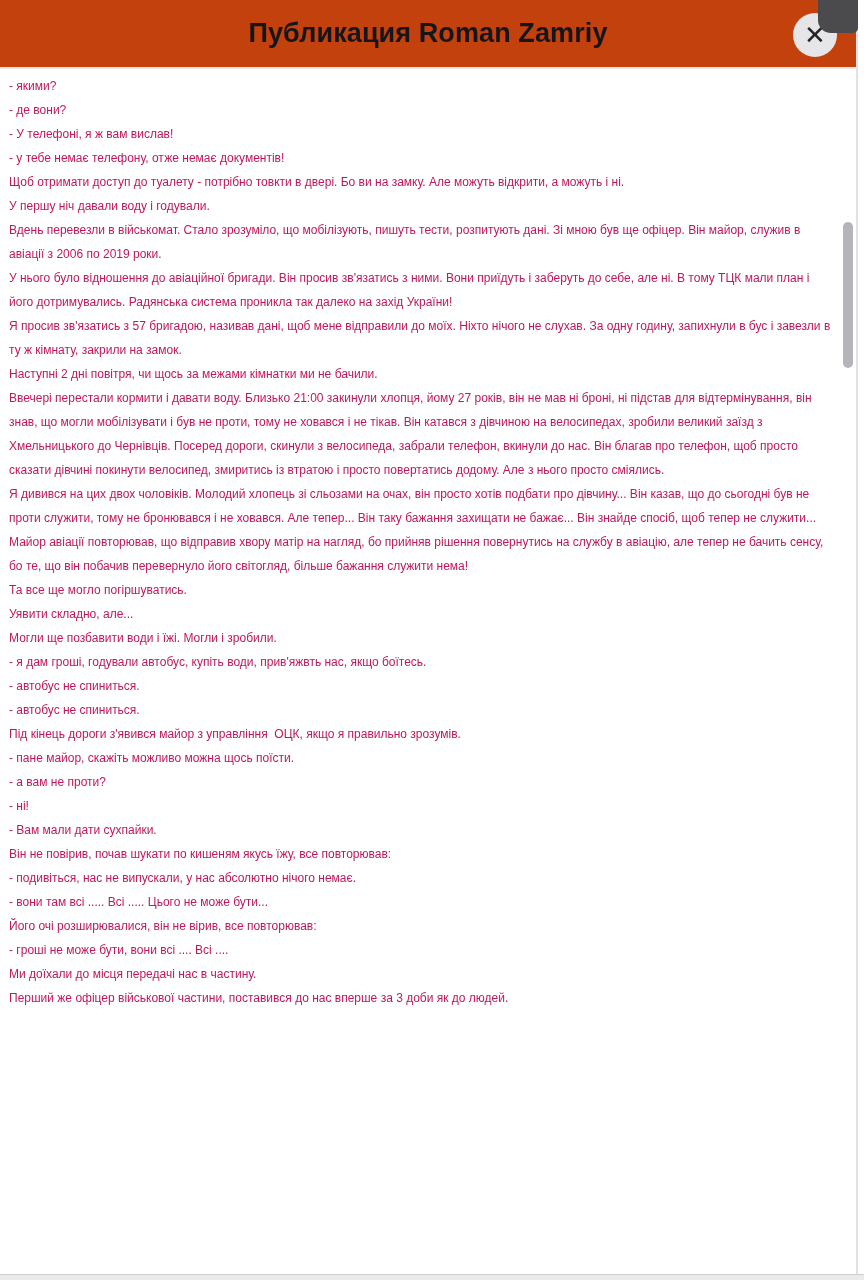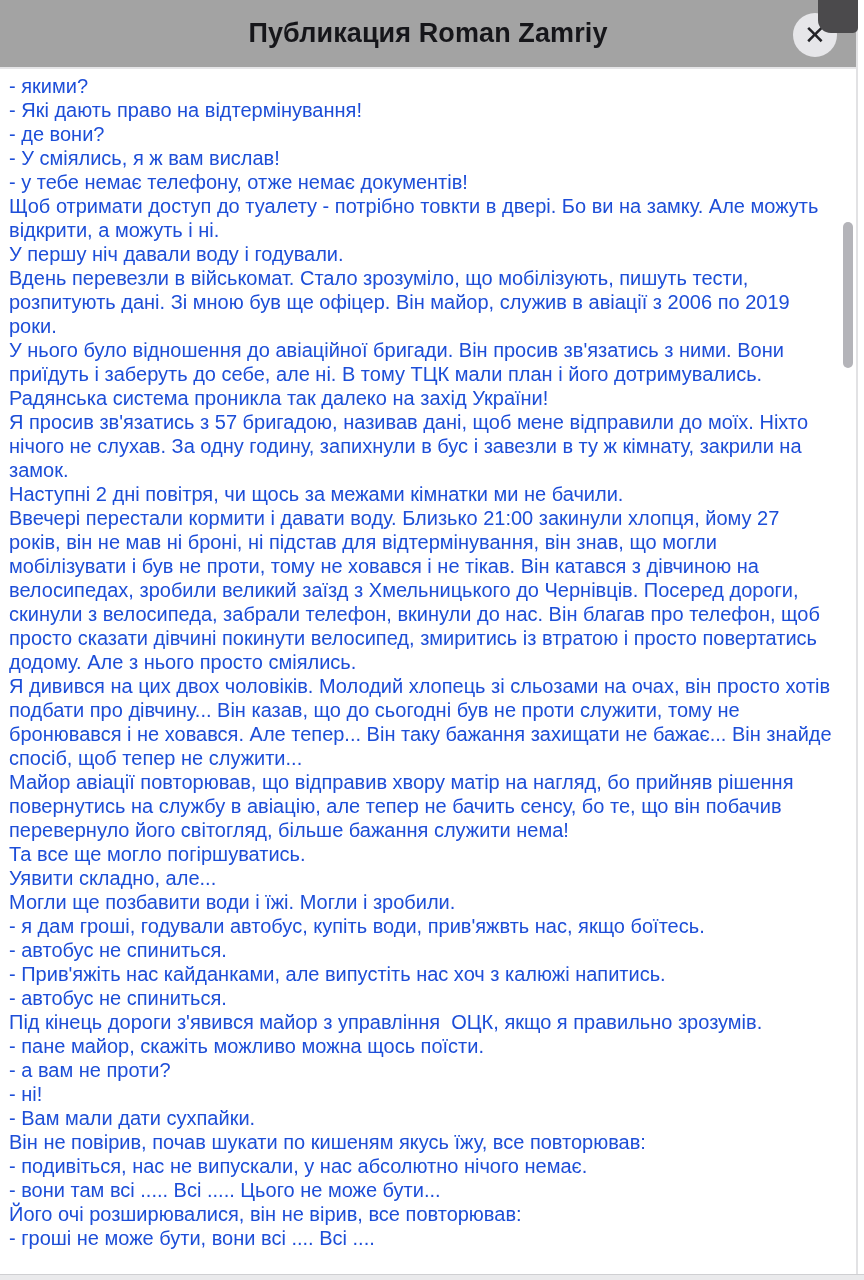--- a/index.html
+++ b/index.html
@@ -17,21 +17,21 @@
   }
   .modal {
     position: absolute; top: 0; left: 0;
     width: 858px; height: 1280px;
     background: #ffffff;
     border-right: 2px solid #e2e2e4;
   }
   .header {
     position: relative;
     height: 69px;
-    background: #a3a3a3;
+    background: #c2410c;
     border-bottom: 2px solid #e5e5e7;
     display: flex; align-items: center; justify-content: center;
     z-index: 10;
   }
   .header .title {
     font-size: 27px;
     font-weight: 700;
     color: #16161a;
     letter-spacing: 0.1px;
   }
@@ -56,23 +56,23 @@
     position: absolute;
     left: 818px; top: 0;
     width: 40px; height: 33px;
     background: #4b4a4c;
     border-radius: 0 0 5px 13px;
     z-index: 30;
   }
   .content {
     position: relative;
     padding: 5px 20px 0 9px;
-    font-size: 20px;
+    font-size: 12px;
     line-height: 24px;
-    color: #1d4ed8;
+    color: #be185d;
     z-index: 1;
   }
   .content .para {
     white-space: pre-wrap;
     word-wrap: break-word;
   }
   .scrollbar-thumb {
     position: absolute;
     left: 843px; top: 222px;
     width: 10px; height: 146px;
@@ -97,50 +97,50 @@
 
     <div class="header">
       <div class="title">Публикация Roman Zamriy</div>
       <button class="close-btn">
         <span class="x-glyph">✕</span>
       </button>
     </div>
 
     <div class="content">
         <div class="para">- якими?</div>
-        <div class="para">- Які дають право на відтермінування!</div>
         <div class="para">- де вони?</div>
-        <div class="para">- У сміялись, я ж вам вислав!</div>
+        <div class="para">- У телефоні, я ж вам вислав!</div>
         <div class="para">- у тебе немає телефону, отже немає документів!</div>
         <div class="para">Щоб отримати доступ до туалету - потрібно товкти в двері. Бо ви на замку. Але можуть відкрити, а можуть і ні.</div>
         <div class="para">У першу ніч давали воду і годували.</div>
         <div class="para">Вдень перевезли в військомат. Стало зрозуміло, що мобілізують, пишуть тести, розпитують дані. Зі мною був ще офіцер. Він майор, служив в авіації з 2006 по 2019 роки.</div>
         <div class="para">У нього було відношення до авіаційної бригади. Він просив зв'язатись з ними. Вони приїдуть і заберуть до себе, але ні. В тому ТЦК мали план і його дотримувались. Радянська система проникла так далеко на захід України!</div>
         <div class="para">Я просив зв'язатись з 57 бригадою, називав дані, щоб мене відправили до моїх. Ніхто нічого не слухав. За одну годину, запихнули в бус і завезли в ту ж кімнату, закрили на замок.</div>
         <div class="para">Наступні 2 дні повітря, чи щось за межами кімнатки ми не бачили.</div>
         <div class="para">Ввечері перестали кормити і давати воду. Близько 21:00 закинули хлопця, йому 27 років, він не мав ні броні, ні підстав для відтермінування, він знав, що могли мобілізувати і був не проти, тому не ховався і не тікав. Він катався з дівчиною на велосипедах, зробили великий заїзд з Хмельницького до Чернівців. Посеред дороги, скинули з велосипеда, забрали телефон, вкинули до нас. Він благав про телефон, щоб просто сказати дівчині покинути велосипед, змиритись із втратою і просто повертатись додому. Але з нього просто сміялись.</div>
         <div class="para">Я дивився на цих двох чоловіків. Молодий хлопець зі сльозами на очах, він просто хотів подбати про дівчину... Він казав, що до сьогодні був не проти служити, тому не бронювався і не ховався. Але тепер... Він таку бажання захищати не бажає... Він знайде спосіб, щоб тепер не служити...</div>
         <div class="para">Майор авіації повторював, що відправив хвору матір на нагляд, бо прийняв рішення повернутись на службу в авіацію, але тепер не бачить сенсу, бо те, що він побачив перевернуло його світогляд, більше бажання служити нема!</div>
         <div class="para">Та все ще могло погіршуватись.</div>
         <div class="para">Уявити складно, але...</div>
         <div class="para">Могли ще позбавити води і їжі. Могли і зробили.</div>
         <div class="para">- я дам гроші, годували автобус, купіть води, прив'яжвть нас, якщо боїтесь.</div>
         <div class="para">- автобус не спиниться.</div>
-        <div class="para">- Прив'яжіть нас кайданками, але випустіть нас хоч з калюжі напитись.</div>
         <div class="para">- автобус не спиниться.</div>
         <div class="para">Під кінець дороги з'явився майор з управління  ОЦК, якщо я правильно зрозумів.</div>
         <div class="para">- пане майор, скажіть можливо можна щось поїсти.</div>
         <div class="para">- а вам не проти?</div>
         <div class="para">- ні!</div>
         <div class="para">- Вам мали дати сухпайки.</div>
         <div class="para">Він не повірив, почав шукати по кишеням якусь їжу, все повторював:</div>
         <div class="para">- подивіться, нас не випускали, у нас абсолютно нічого немає.</div>
         <div class="para">- вони там всі ..... Всі ..... Цього не може бути...</div>
         <div class="para">Його очі розширювалися, він не вірив, все повторював:</div>
         <div class="para">- гроші не може бути, вони всі .... Всі ....</div>
+        <div class="para">Ми доїхали до місця передачі нас в частину.</div>
+        <div class="para">Перший же офіцер військової частини, поставився до нас вперше за 3 доби як до людей.</div>
       </div>
 
   </div>
 
   <div class="overlay-rect"></div>
   <div class="scrollbar-thumb"></div>
   <div class="bottom-strip"></div>
 </div>
 
 </body></html>

